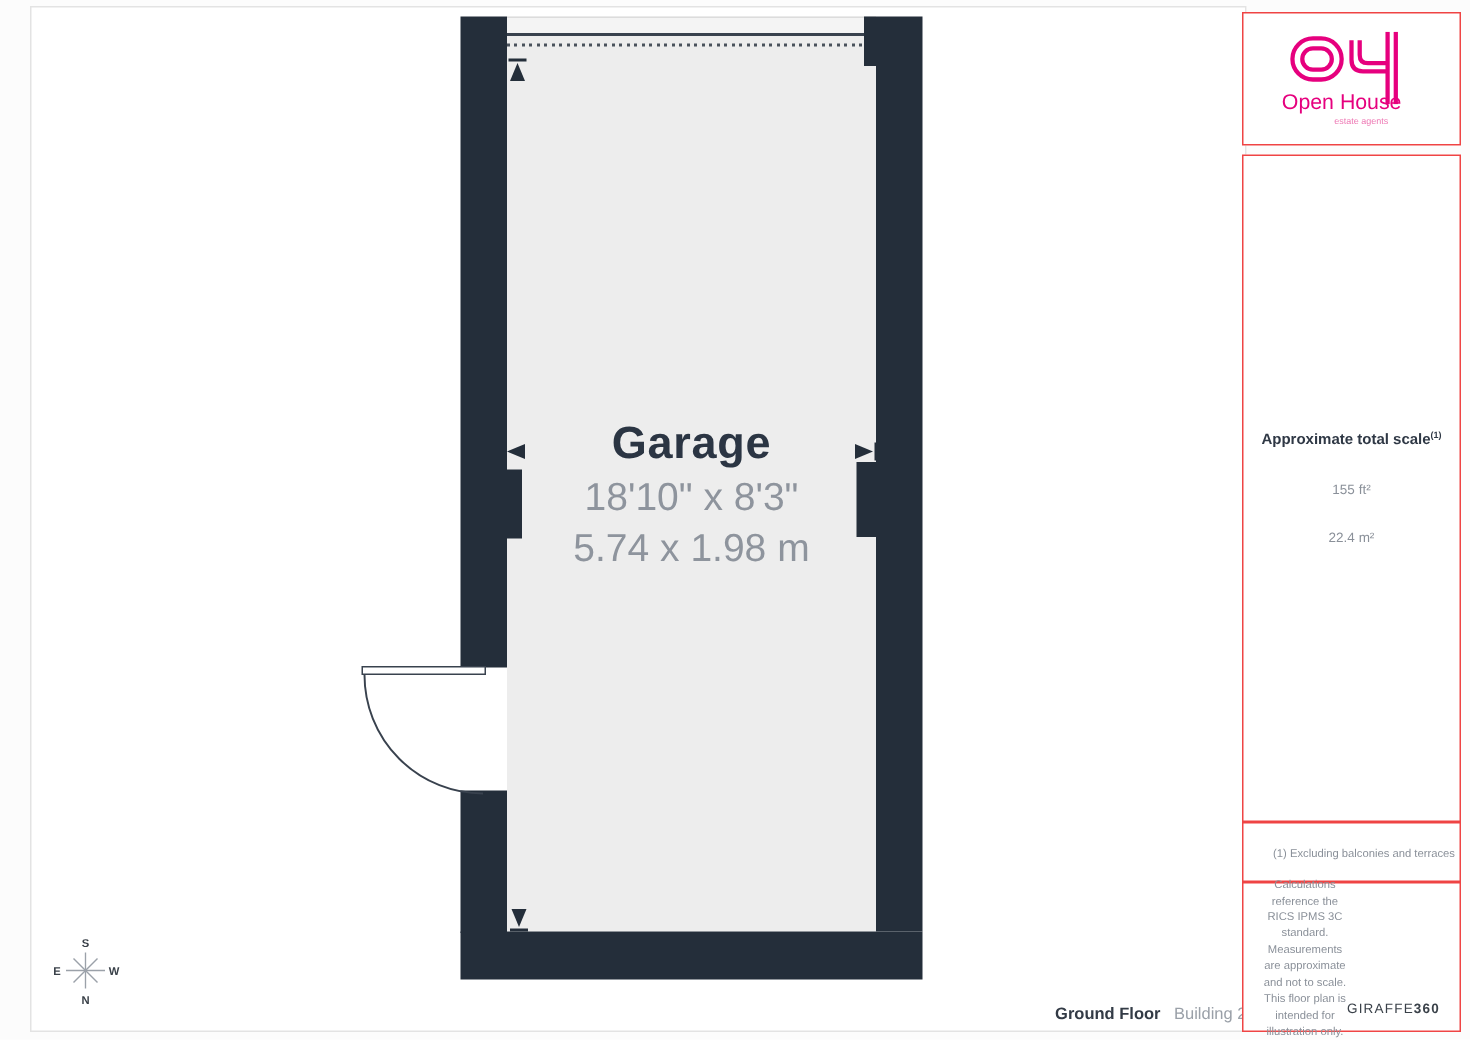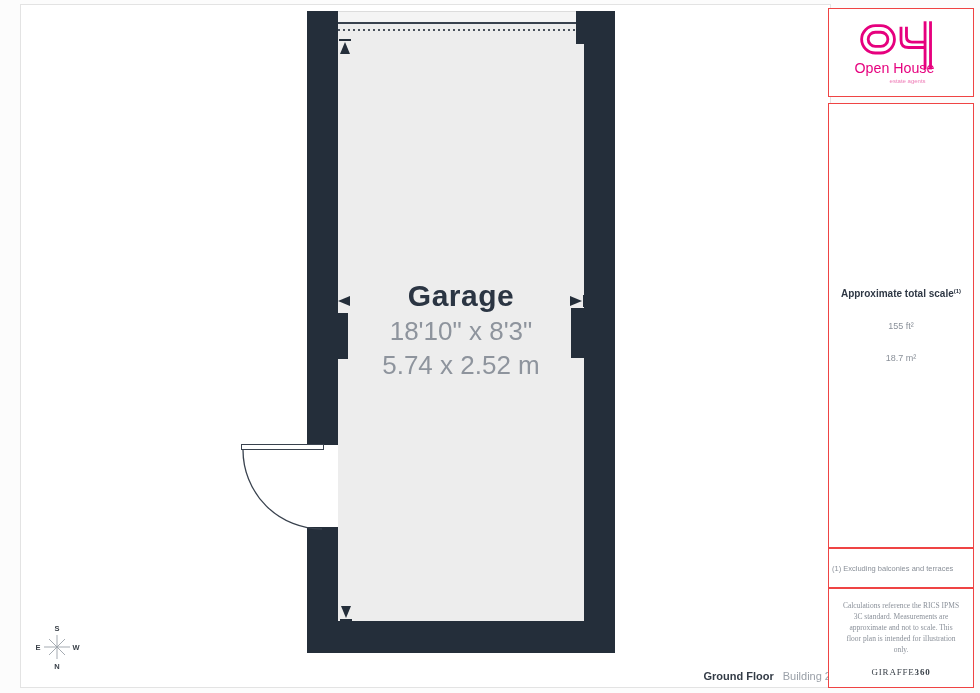--- a/index.html
+++ b/index.html
@@ -79,25 +79,25 @@
   .card { position:absolute; background:#ffffff; border:1px solid #ef4444; }
   .logo-card { left:828px; top:8px; width:146px; height:89px;
                display:flex; align-items:center; justify-content:center; }
   .area-card { left:828px; top:103px; width:146px; height:445px;
                display:flex; flex-direction:column; align-items:center; justify-content:center; }
   .area-title { font-size:10px; font-weight:bold; color:#2f3845; }
   .area-title sup { font-size:6px; }
   .area-val { font-size:9px; color:#8a9099; margin-top:22px; }
 
   .footnote-card { left:828px; top:548px; width:146px; height:40px;
-                   display:flex; align-items:center; justify-content:flex-start;
+                   display:flex; align-items:center; justify-content:flex-end;
                    font-size:7.5px; color:#8a9099; text-align:center; padding:0 3px; }
   .disclaimer-card { left:828px; top:588px; width:146px; height:100px;
-                     display:flex; flex-direction:column; align-items:center;
-                     padding:12px 13px 10px;font-family:Liberation Serif, serif; }
+                     display:flex; flex-direction:row; align-items:center;
+                     padding:12px 13px 10px; }
   .disclaimer-text { font-size:7.5px; color:#8a9099; text-align:center; line-height:1.45; }
   .credit { margin-top:auto; font-size:9px; color:#3a4149; letter-spacing:0.8px; }
   .credit .credit-bold { font-weight:bold; }
 </style>
 </head>
 <body>
 
 <div class="abs plan-card">
 
   <div class="abs garage-recess" style="left:317px; top:6px;"></div>
@@ -131,21 +131,21 @@
       <span class="tri"></span>
     </div>
   <div class="dim arrow-right" style="left:549px; top:290px;">
       <span class="tri"></span>
       <span class="tick"></span>
     </div>
 
   <div class="abs room-label" style="left:317px; top:274px;">
     <div class="room-name">Garage</div>
     <div class="room-dim">18'10" x 8'3"</div>
-    <div class="room-dim">5.74 x 2.52 m</div>
+    <div class="room-dim">5.74 x 1.98 m</div>
   </div>
 
   <svg class="abs compass" style="left:13px; top:616px;" viewBox="0 0 46 50">
     <g stroke="#9ba1a9" stroke-width="0.9">
       <line x1="23" y1="14" x2="23" y2="38"></line>
       <line x1="10" y1="26" x2="36" y2="26"></line>
       <line x1="15" y1="18" x2="31" y2="34"></line>
       <line x1="31" y1="18" x2="15" y2="34"></line>
     </g>
     <g font-family="Liberation Sans, sans-serif" font-size="7.5" font-weight="bold" fill="#3a4149" text-anchor="middle">
@@ -173,21 +173,21 @@
       <path d="M 77 3 L 77 47"></path>
     </g>
     <text x="44" y="50" font-family="Liberation Sans, sans-serif" font-size="13" fill="#e6007e" text-anchor="middle">Open House</text>
     <text x="56" y="59" font-family="Liberation Sans, sans-serif" font-size="5.5" fill="#ee7ab5" text-anchor="middle">estate agents</text>
   </svg>
 </div>
 
 <div class="card area-card">
   <div class="area-title"><span>Approximate total scale</span><sup>(1)</sup></div>
   <div class="area-val">155 ft²</div>
-  <div class="area-val">18.7 m²</div>
+  <div class="area-val">22.4 m²</div>
 </div>
 
 <div class="card footnote-card">
   <span>(1) Excluding balconies and terraces</span>
 </div>
 
 <div class="card disclaimer-card">
   <div class="disclaimer-text">Calculations reference the RICS IPMS 3C standard. Measurements are approximate and not to scale. This floor plan is intended for illustration only.</div>
   <div class="credit">
     <span>GIRAFFE</span><span class="credit-bold">360</span>

